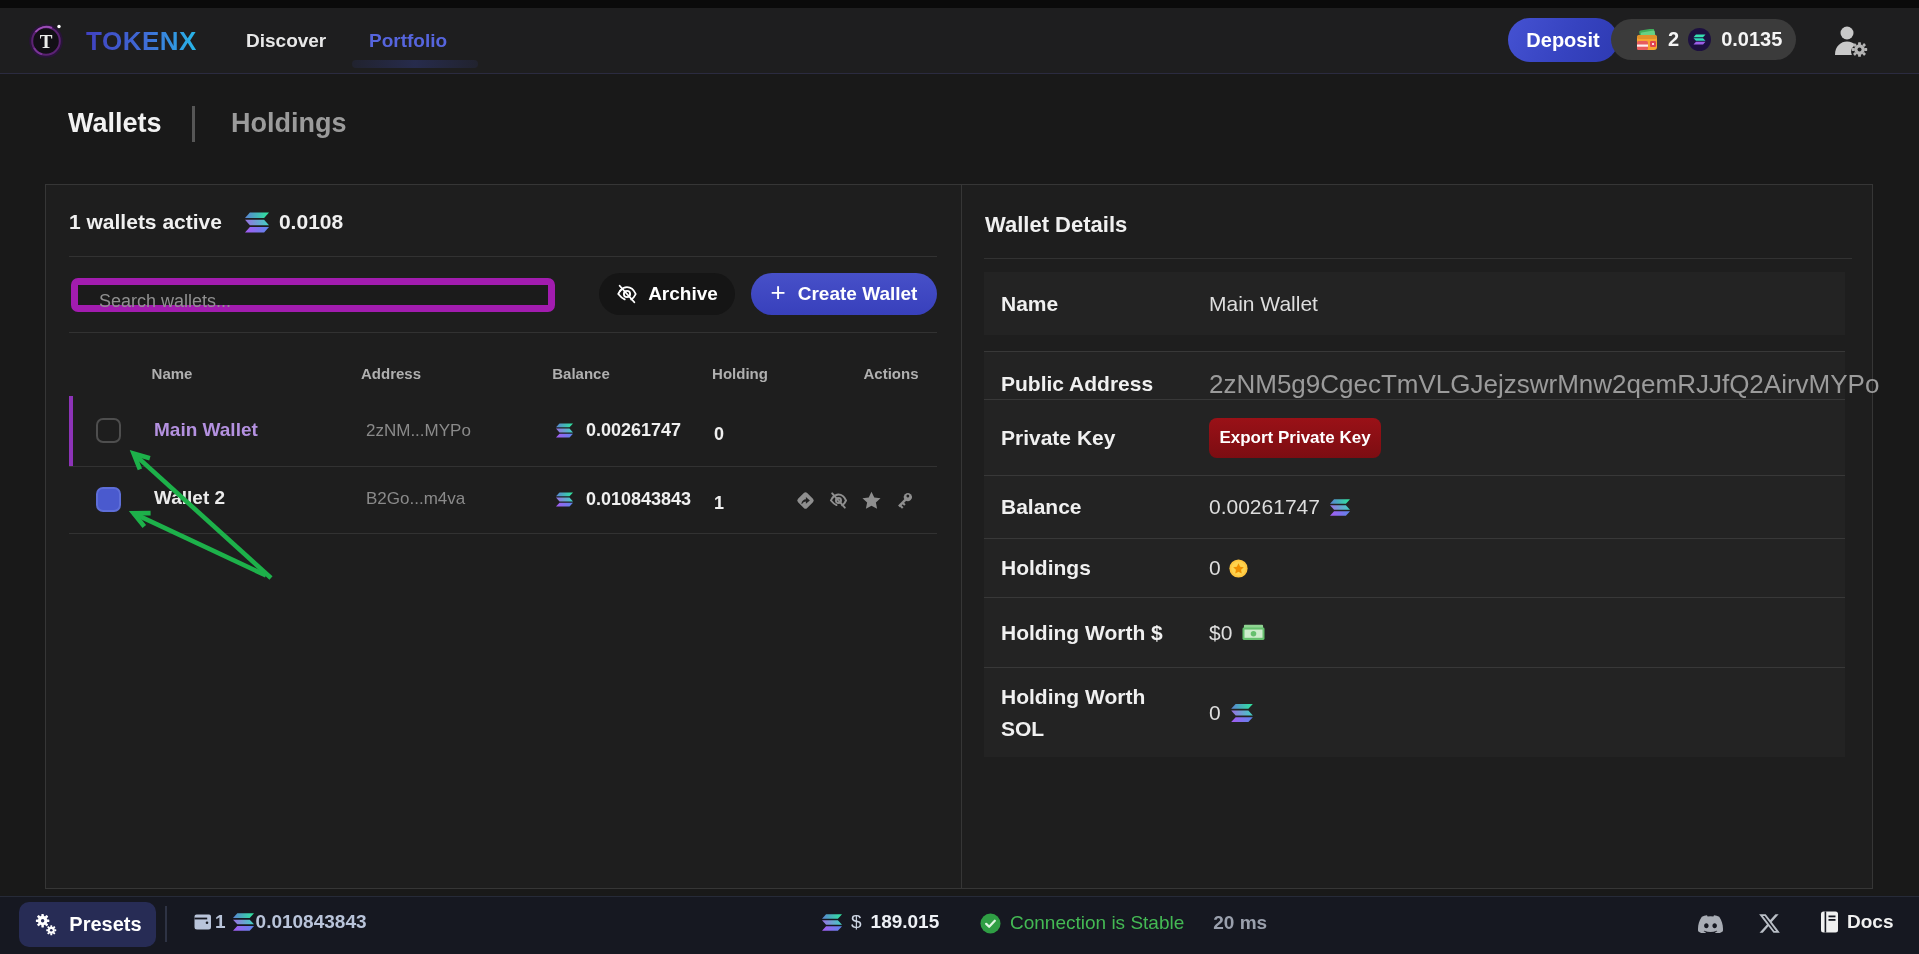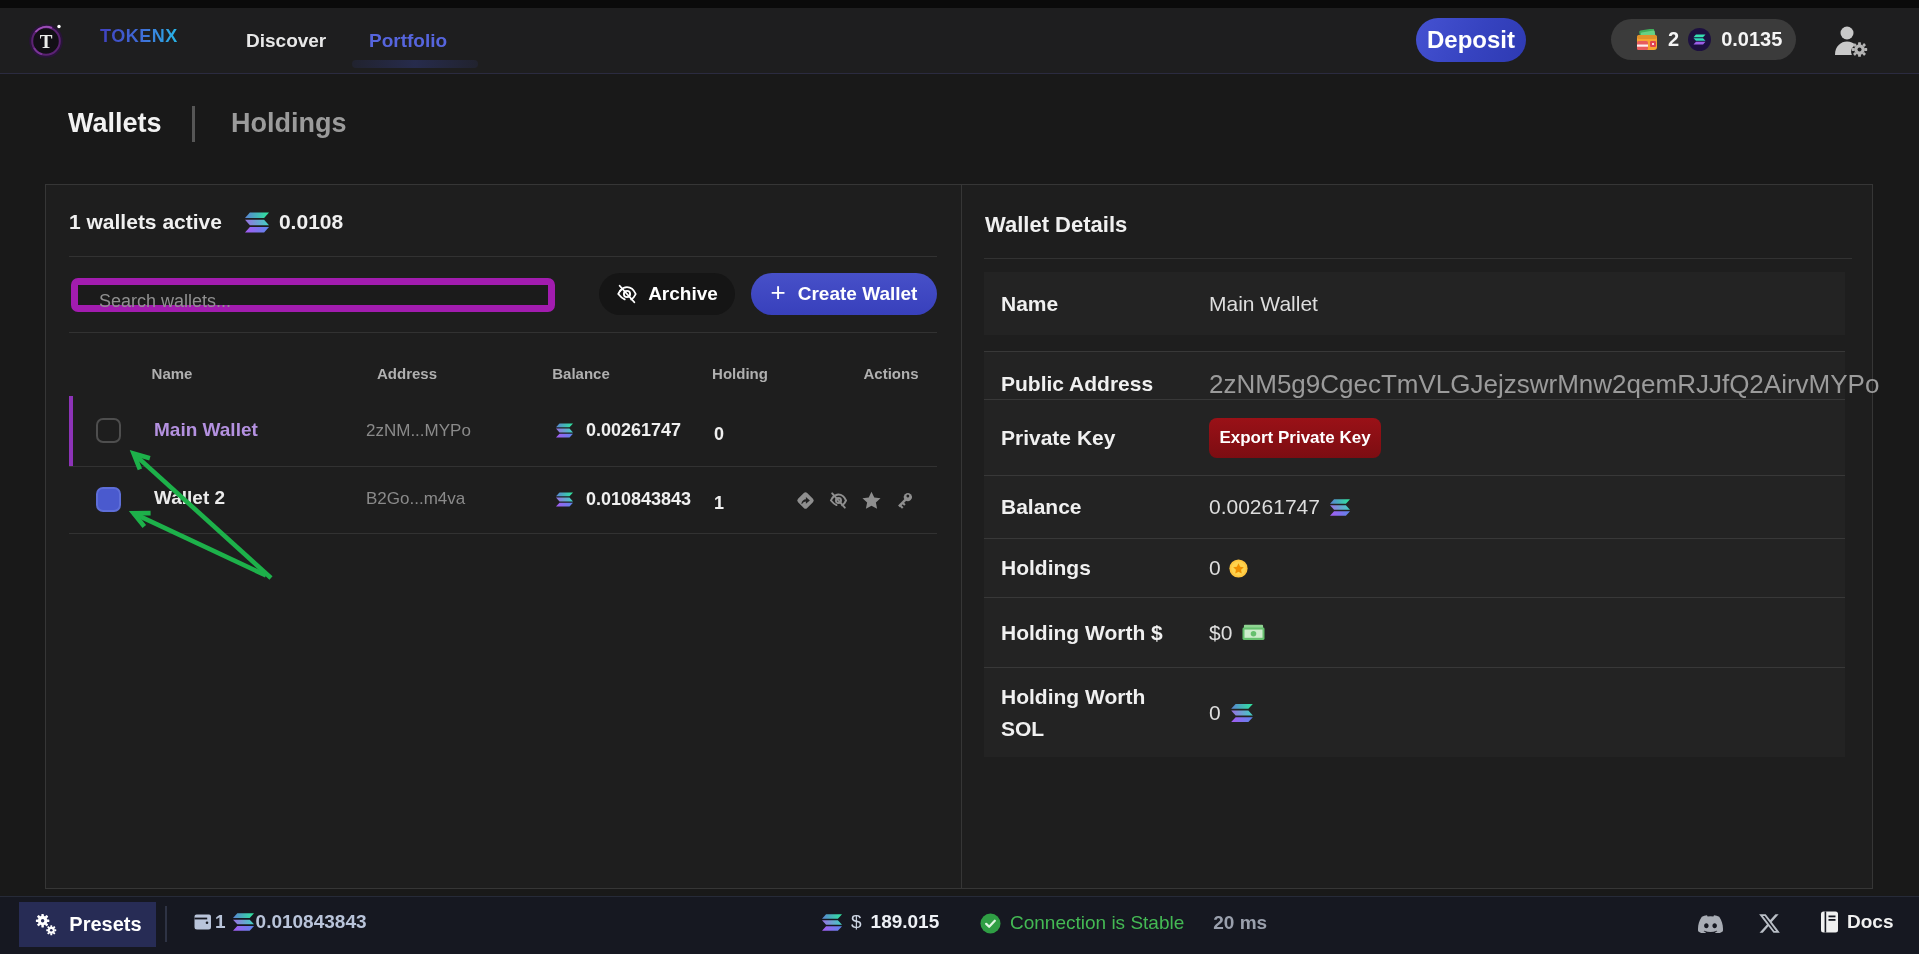--- a/index.html
+++ b/index.html
@@ -6,31 +6,31 @@
   html,body { width:1919px; height:954px; background:#191919; overflow:hidden;
     font-family:"Liberation Sans", sans-serif; }
   #app { position:relative; width:1919px; height:954px; background:#191919; }
   .abs { position:absolute; }
   .flex { display:flex; align-items:center; }
 
   
   #topstrip { left:0; top:0; width:1919px; height:8px; background:#0a0a0a; }
   #topbar { left:0; top:8px; width:1919px; height:66px; background:#1e1e1f;
     border-bottom:1px solid #2b2b40; }
-  #brand { left:100px; top:26px; font-size:18px; font-weight:bold; letter-spacing:0.5px;
+  #brand { left:86px; top:26px; font-size:26px; font-weight:bold; letter-spacing:0.5px;
     background:linear-gradient(90deg,#4040c0 0%, #3f6fd8 55%, #27b7e8 100%);
     -webkit-background-clip:text; background-clip:text; color:transparent; }
   .nav { font-size:19px; font-weight:bold; }
   #nav-discover { left:246px; top:30px; color:#e8e8e8; }
   #nav-portfolio { left:369px; top:30px; color:#5665dd; }
   #nav-underline { left:352px; top:60px; width:126px; height:8px; border-radius:4px;
     background:linear-gradient(90deg, rgba(58,74,180,0.10), rgba(58,74,180,0.30), rgba(58,74,180,0.10)); }
-  #btn-deposit { left:1416px; top:18px; width:110px; height:44px; border-radius:22px;
+  #btn-deposit { left:1508px; top:18px; width:110px; height:44px; border-radius:22px;
     background:linear-gradient(115deg,#4552d2 0%, #3643c0 55%, #2e3ab2 100%);
-    color:#fff; font-size:24px; font-weight:bold; text-align:center; line-height:44px; }
+    color:#fff; font-size:20px; font-weight:bold; text-align:center; line-height:44px; }
   #toppill { left:1611px; top:19px; width:185px; height:41px; border-radius:21px;
     background:#3b3b3b; padding-left:25px; }
   #toppill b { color:#f5f5f5; font-size:20px; }
   #usericon { left:1834px; top:26px; }
 
   
   #tab-wallets { left:68px; top:108px; font-size:27px; font-weight:bold; color:#f2f2f2; }
   #tab-sep { left:192px; top:106px; width:3px; height:36px; background:#565656; }
   #tab-holdings { left:231px; top:108px; font-size:27px; font-weight:bold; color:#9b9b9b; }
 
@@ -47,21 +47,21 @@
     border:7px solid #a21caf; background:#1b1b1b; color:#909090; font-size:18px;
     line-height:32px; padding-left:21px; }
   #btn-archive { left:553px; top:88px; width:136px; height:42px; border-radius:21px;
     background:#151515; color:#fff; justify-content:center; gap:10px; font-size:19px; font-weight:bold;text-align:center; }
   #btn-create { left:705px; top:88px; width:186px; height:42px; border-radius:21px;
     background:linear-gradient(180deg,#4750c8 0%, #3840bc 100%);
     color:#fff; justify-content:center; gap:12px; font-size:19px; font-weight:bold; }
   #lp-hr2 { left:23px; top:147px; width:868px; }
   .th { font-size:15px; font-weight:bold; color:#b0b0b0; top:180px; width:120px; text-align:center; }
   #th-name { left:66px; }
-  #th-address { left:301px; }
+  #th-address { left:285px; }
   #th-balance { left:475px; }
   #th-holding { left:634px; }
   #th-actions { left:785px; }
 
   .row { left:23px; width:868px; height:70px; }
   #row1 { top:211px; border-left:4px solid #8d33b8; }
   #row2 { top:282px; height:66px; }
   .rowline { left:23px; width:868px; }
   #rl1 { top:281px; } #rl2 { top:348px; }
   .cb { position:absolute; top:22px; width:25px; height:25px; border-radius:7px; }
@@ -99,21 +99,21 @@
   #dr6 { top:412px; height:70px; }
   #dr7 { top:482px; height:90px; }
   #addr-val { font-size:26px; color:#9b9b9b; }
   #btn-export { width:172px; height:40px; border-radius:8px;
     background:linear-gradient(180deg,#9a1117 0%, #7c0d12 100%);
     color:#fff; font-size:17px; font-weight:bold; text-align:center; line-height:40px; }
 
   
   #bottombar { left:0; top:896px; width:1919px; height:58px; background:#161821;
     border-top:1px solid #262a38; }
-  #btn-presets { left:19px; top:902px; width:137px; height:45px; border-radius:0;
+  #btn-presets { left:19px; top:902px; width:137px; height:45px; border-radius:10px;
     background:#272c55; color:#fff; justify-content:center; gap:11px; font-size:20px; font-weight:bold; }
   #bb-sep { left:165px; top:906px; width:2px; height:36px; background:#2e3344; }
   .bbitem { color:#b9c4da; font-size:19px; font-weight:bold; }
   #bb-wallets { left:194px; top:911px; }
   #bb-sol2 { left:822px; top:911px; gap:9px; }
   #bb-conn { left:980px; top:912px; gap:9px; font-weight:normal; color:#44b954; }
   #bb-docs { left:1820px; top:911px; gap:8px; color:#f0f0f0; }
 </style>
 </head>
 <body>

